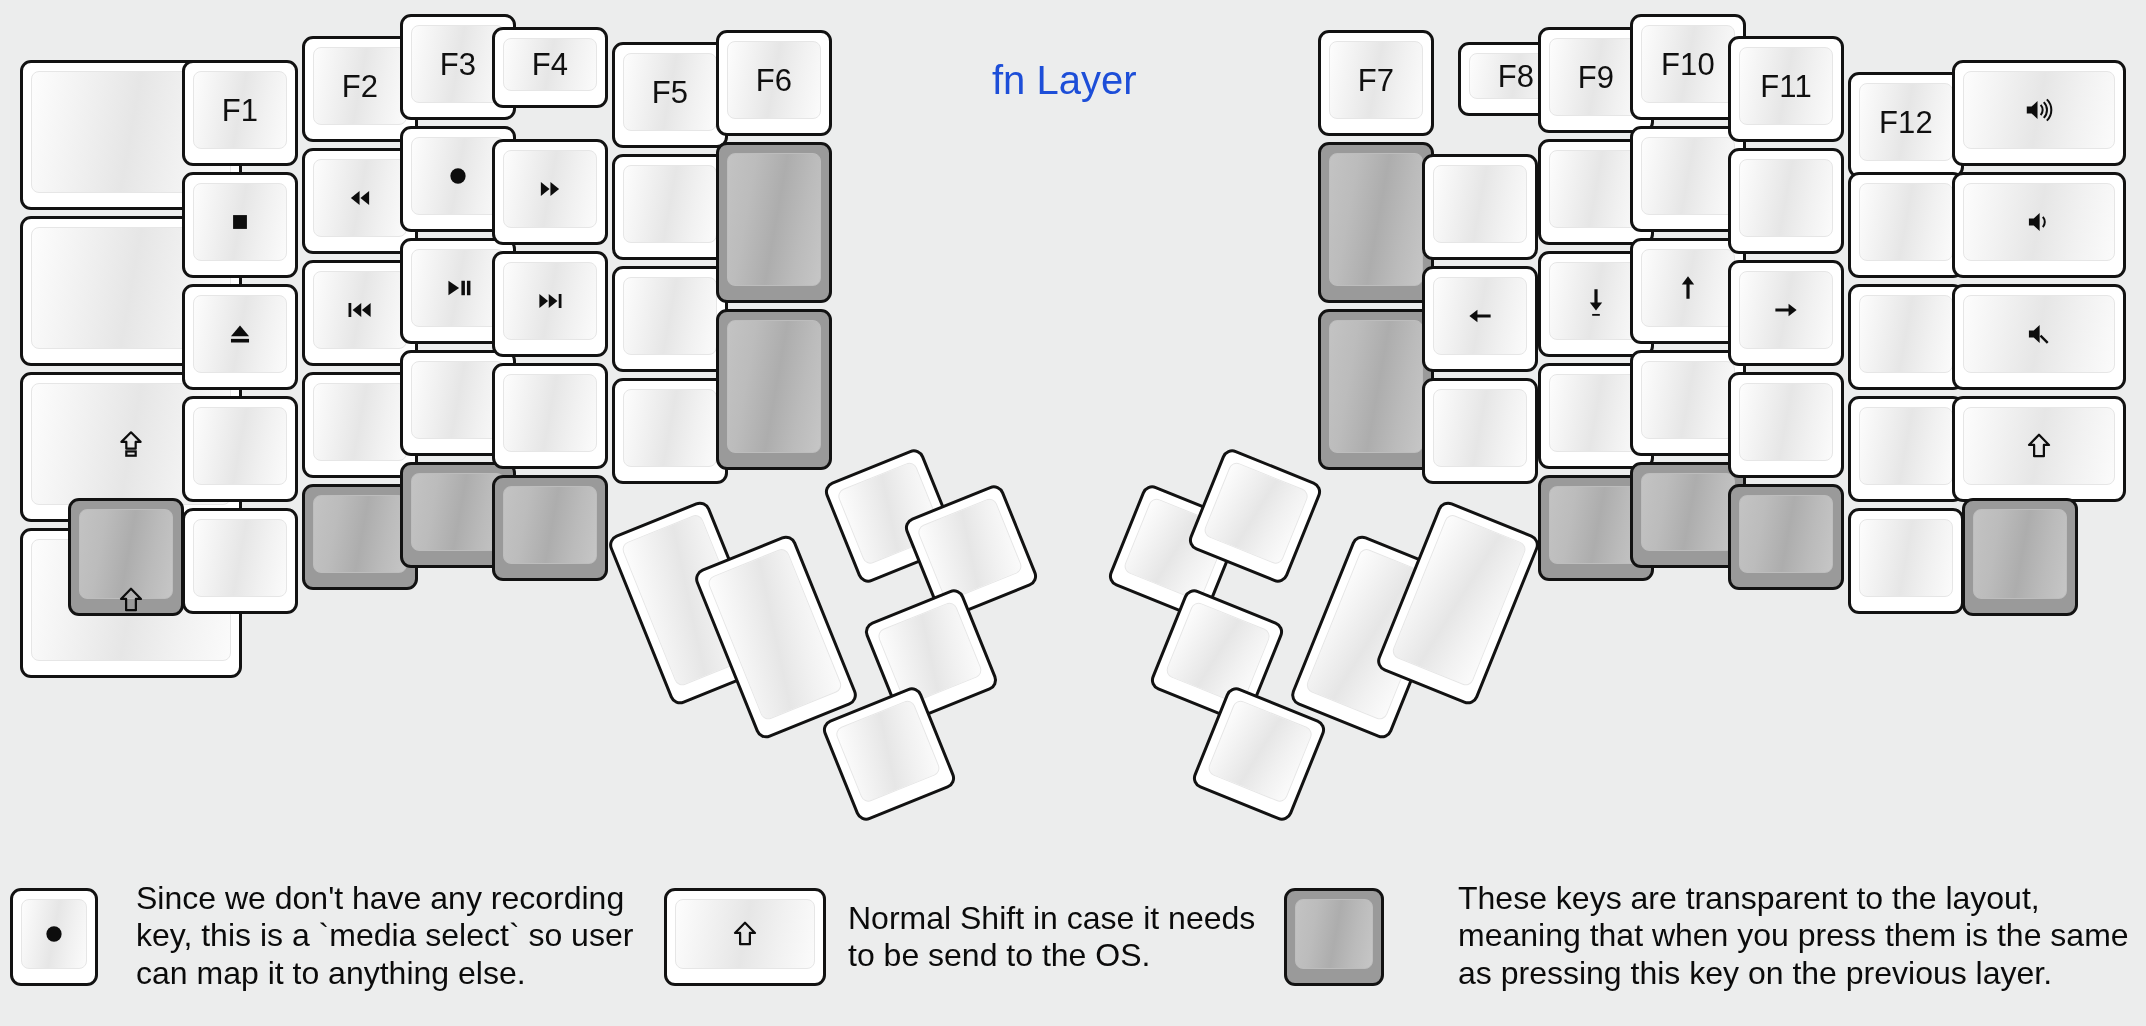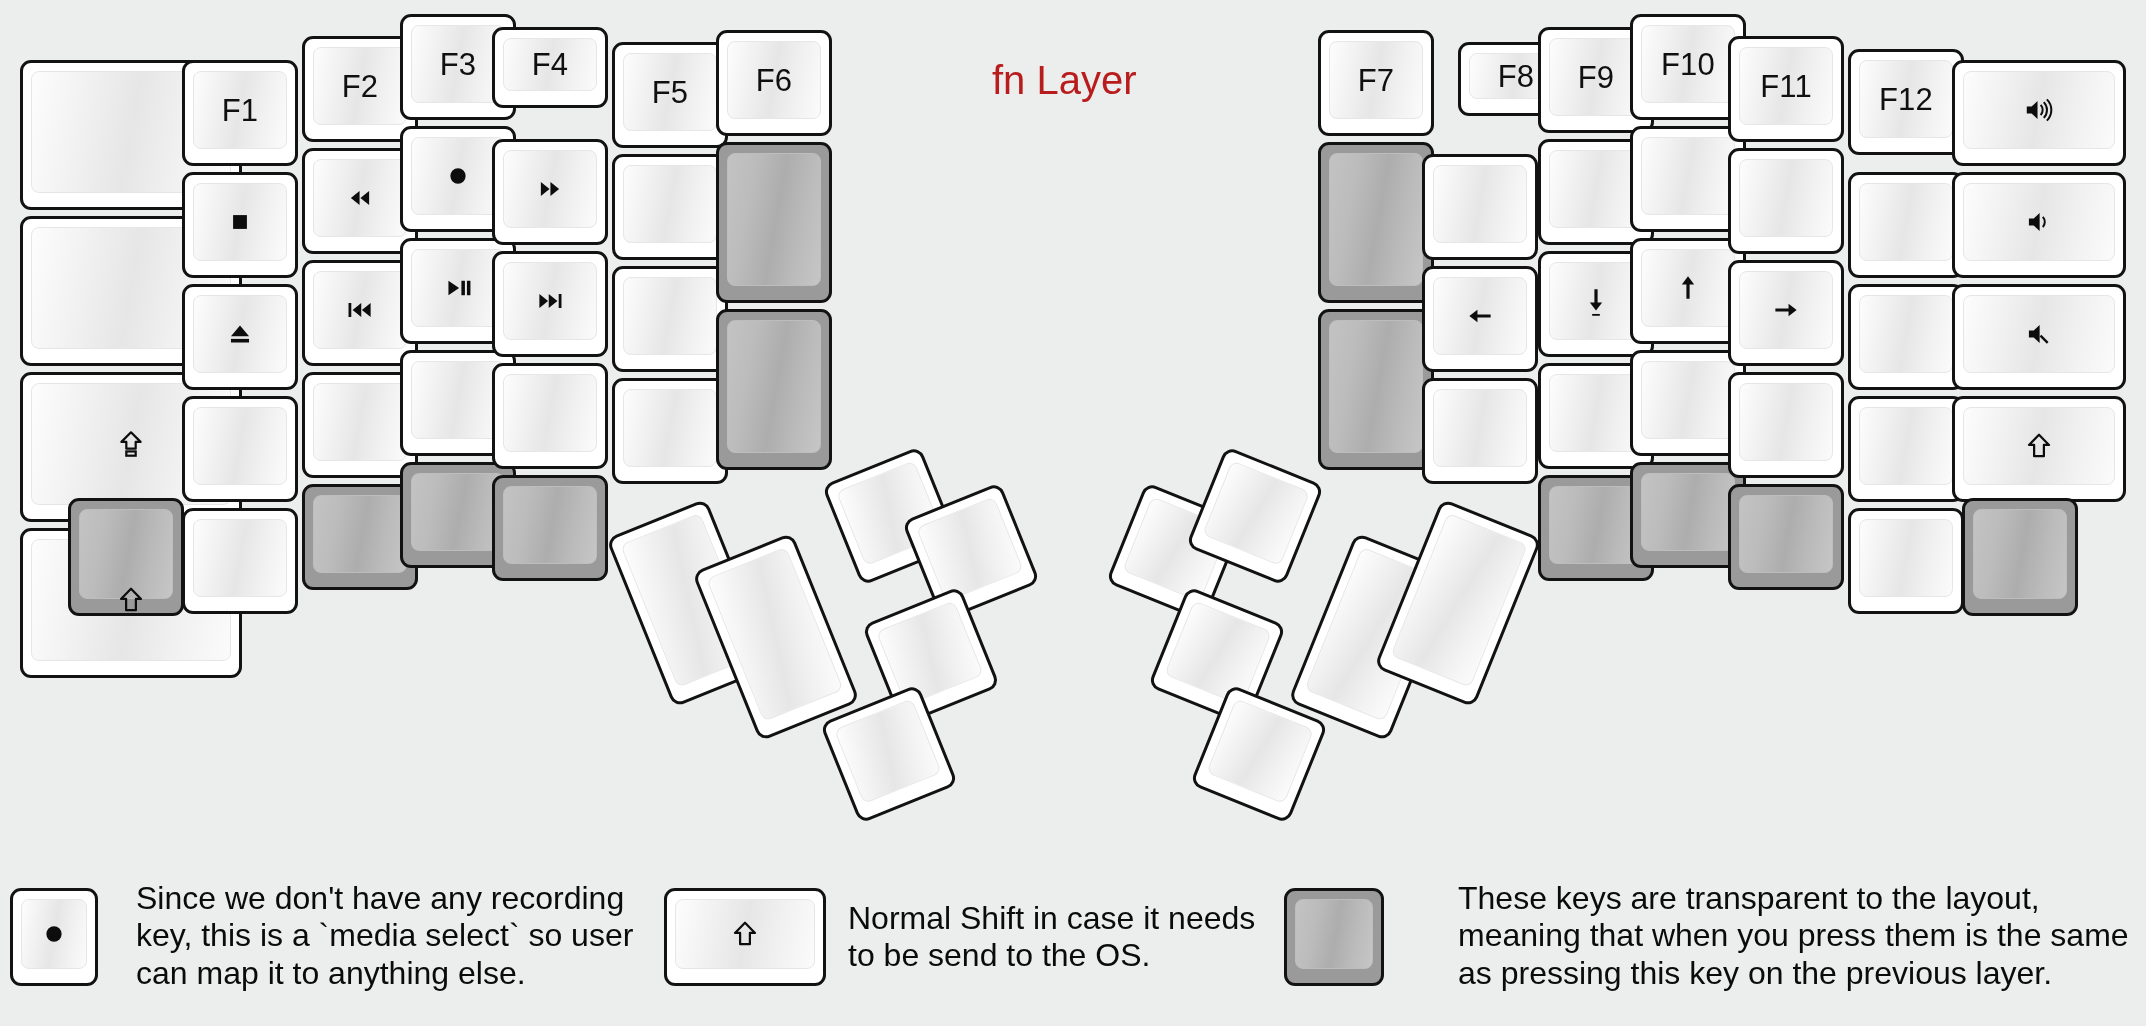--- a/index.html
+++ b/index.html
@@ -49,21 +49,21 @@
     background:linear-gradient(100deg,#c3c3c3 0%,#bcbcbc 25%,#adadad 52%,#bbbbbb 76%,#c6c6c6 100%);
     border:1px solid #bdbdbd;
   }
 
   
   .key.rot{transform-origin:center center;}
 
   
   #title{
     position:absolute;
-    font-size:40px;color:#b91c1c;
+    font-size:40px;color:#1d4ed8;
     white-space:nowrap;
   }
 
   
   .note{position:absolute;display:flex;align-items:flex-start;}
   .note .notekey{
     position:relative;
     box-sizing:border-box;
     border:3px solid #121212;border-radius:11px;background:#fff;
     flex:0 0 auto;
@@ -385,21 +385,21 @@
         </div>
       </div>
       <div class="key" style="left: 1728px; top: 372px; width: 116px; height: 106px;">
         <div class="cap"></div>
         <div class="legend"></div>
       </div>
       <div class="key trans" style="left: 1728px; top: 484px; width: 116px; height: 106px;">
         <div class="cap"></div>
         <div class="legend"></div>
       </div>
-      <div class="key" style="left: 1848px; top: 49px; width: 116px; height: 106px; text-align: right;">
+      <div class="key" style="left: 1848px; top: 72px; width: 116px; height: 106px; text-align: right;">
         <div class="cap"></div>
         <div class="legend">F12</div>
       </div>
       <div class="key" style="left: 1848px; top: 172px; width: 116px; height: 106px;">
         <div class="cap"></div>
         <div class="legend"></div>
       </div>
       <div class="key" style="left: 1848px; top: 284px; width: 116px; height: 106px;">
         <div class="cap"></div>
         <div class="legend"></div>

